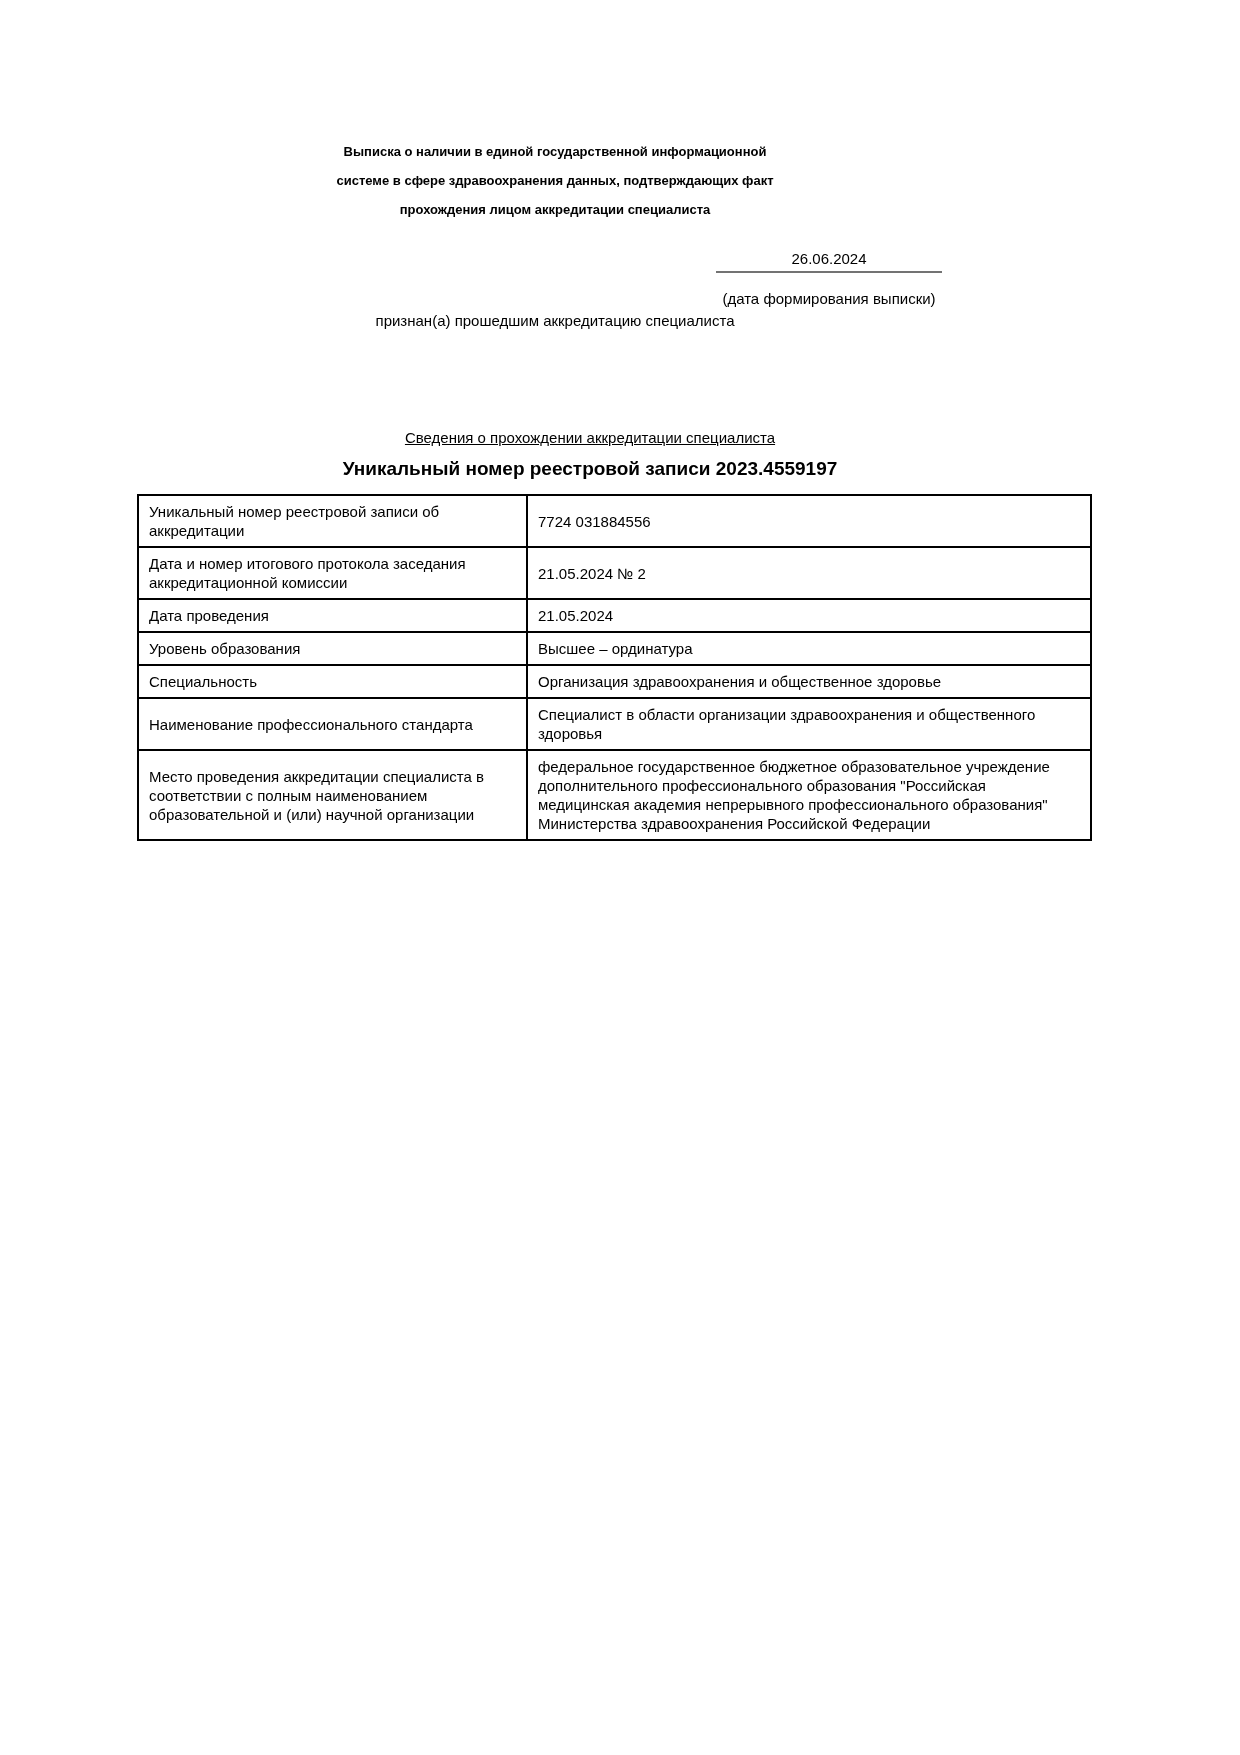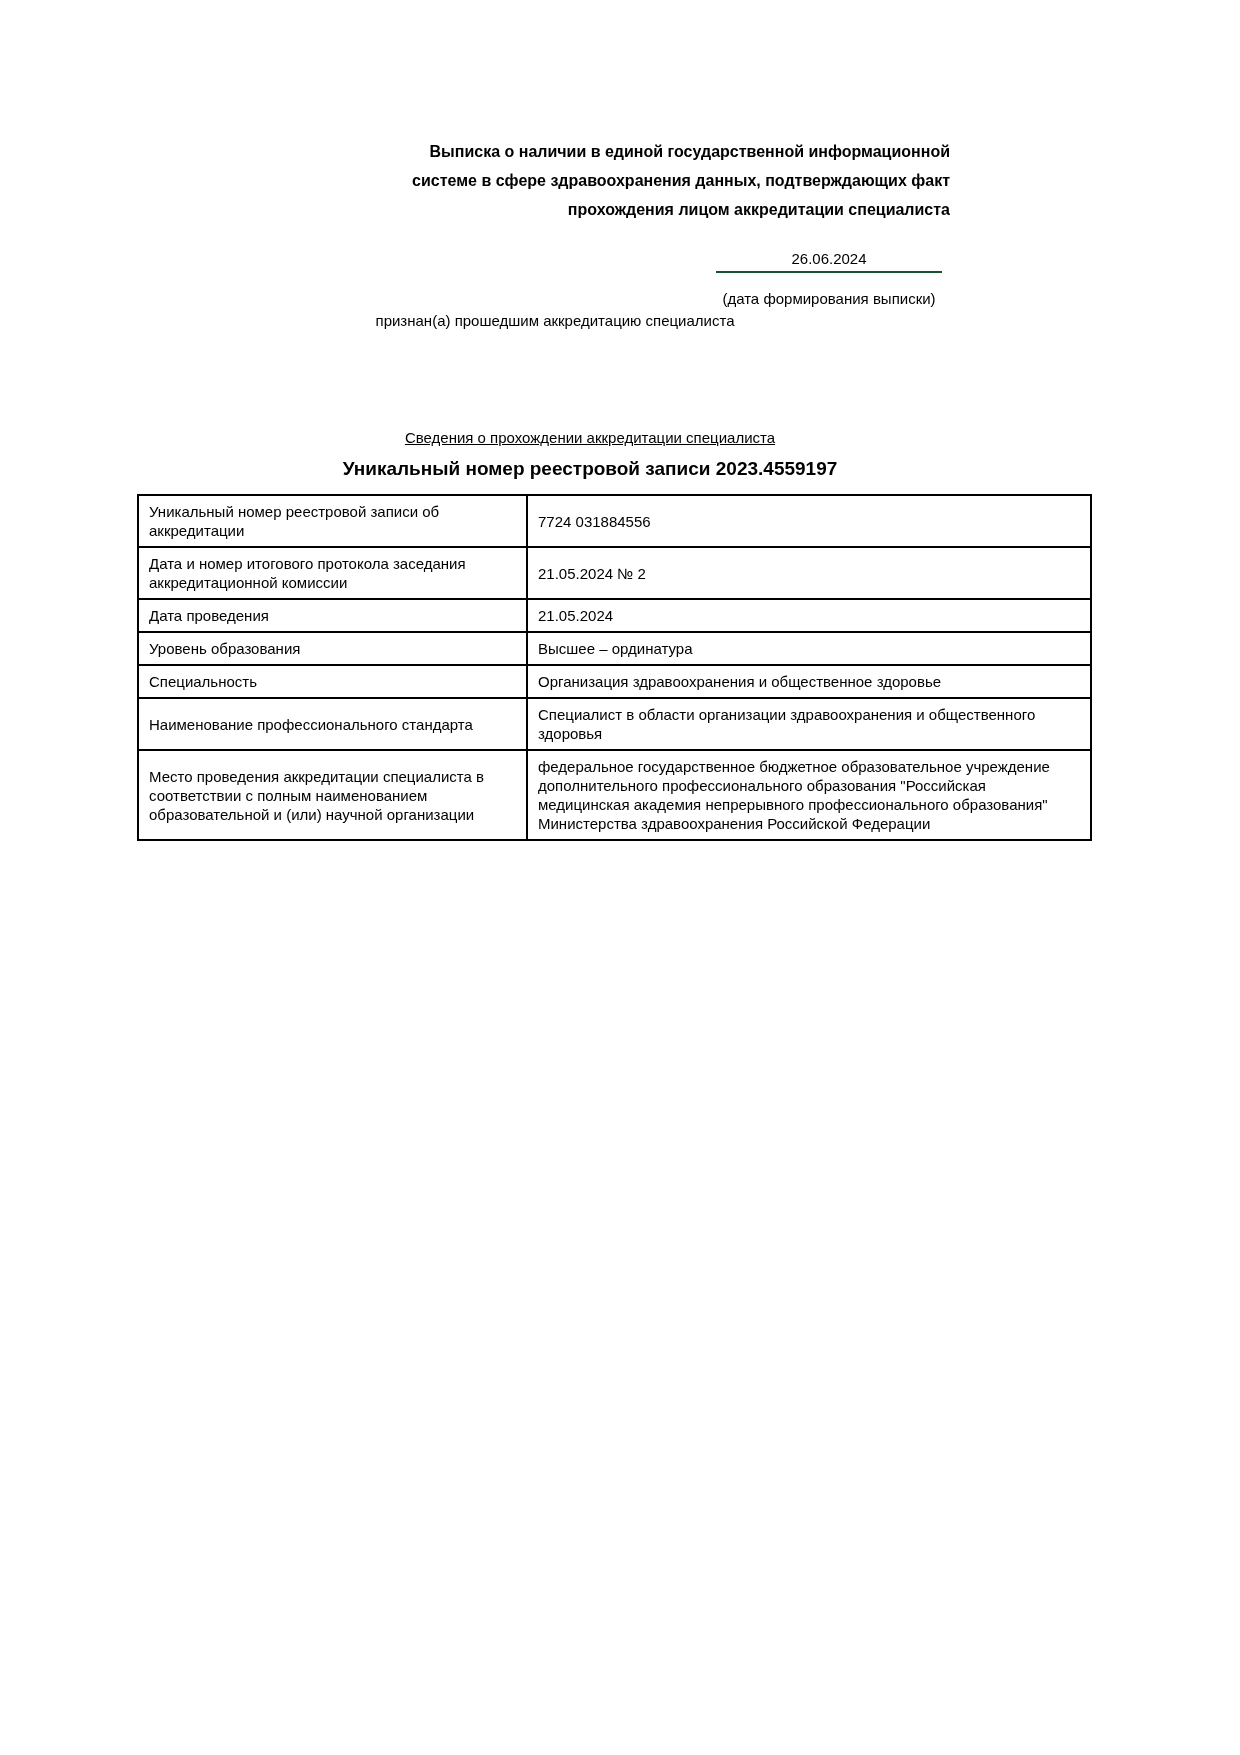--- a/index.html
+++ b/index.html
@@ -12,39 +12,39 @@
     background: #ffffff;
     color: #000000;
     font-family: "Liberation Sans", "DejaVu Sans", sans-serif;
     overflow: hidden;
   }
   .doc-title {
     position: absolute;
     top: 137px;
     left: 160px;
     width: 790px;
-    text-align: right;
-    font-size: 16px;
+    text-align: center;
+    font-size: 13px;
     font-weight: bold;
     line-height: 29px;
     white-space: nowrap;
   }
   .date-block {
     position: absolute;
     top: 249px;
     left: 716px;
     width: 226px;
     text-align: center;
     font-size: 15px;
     line-height: 20px;
   }
   .date-value {
     display: block;
     padding-bottom: 2px;
-    border-bottom: 2px solid #14532d;
+    border-bottom: 2px solid #737373;
   }
   .date-caption {
     display: block;
     padding-top: 16px;
     white-space: nowrap;
   }
   .intro {
     position: absolute;
     top: 309px;
     left: 70px;

